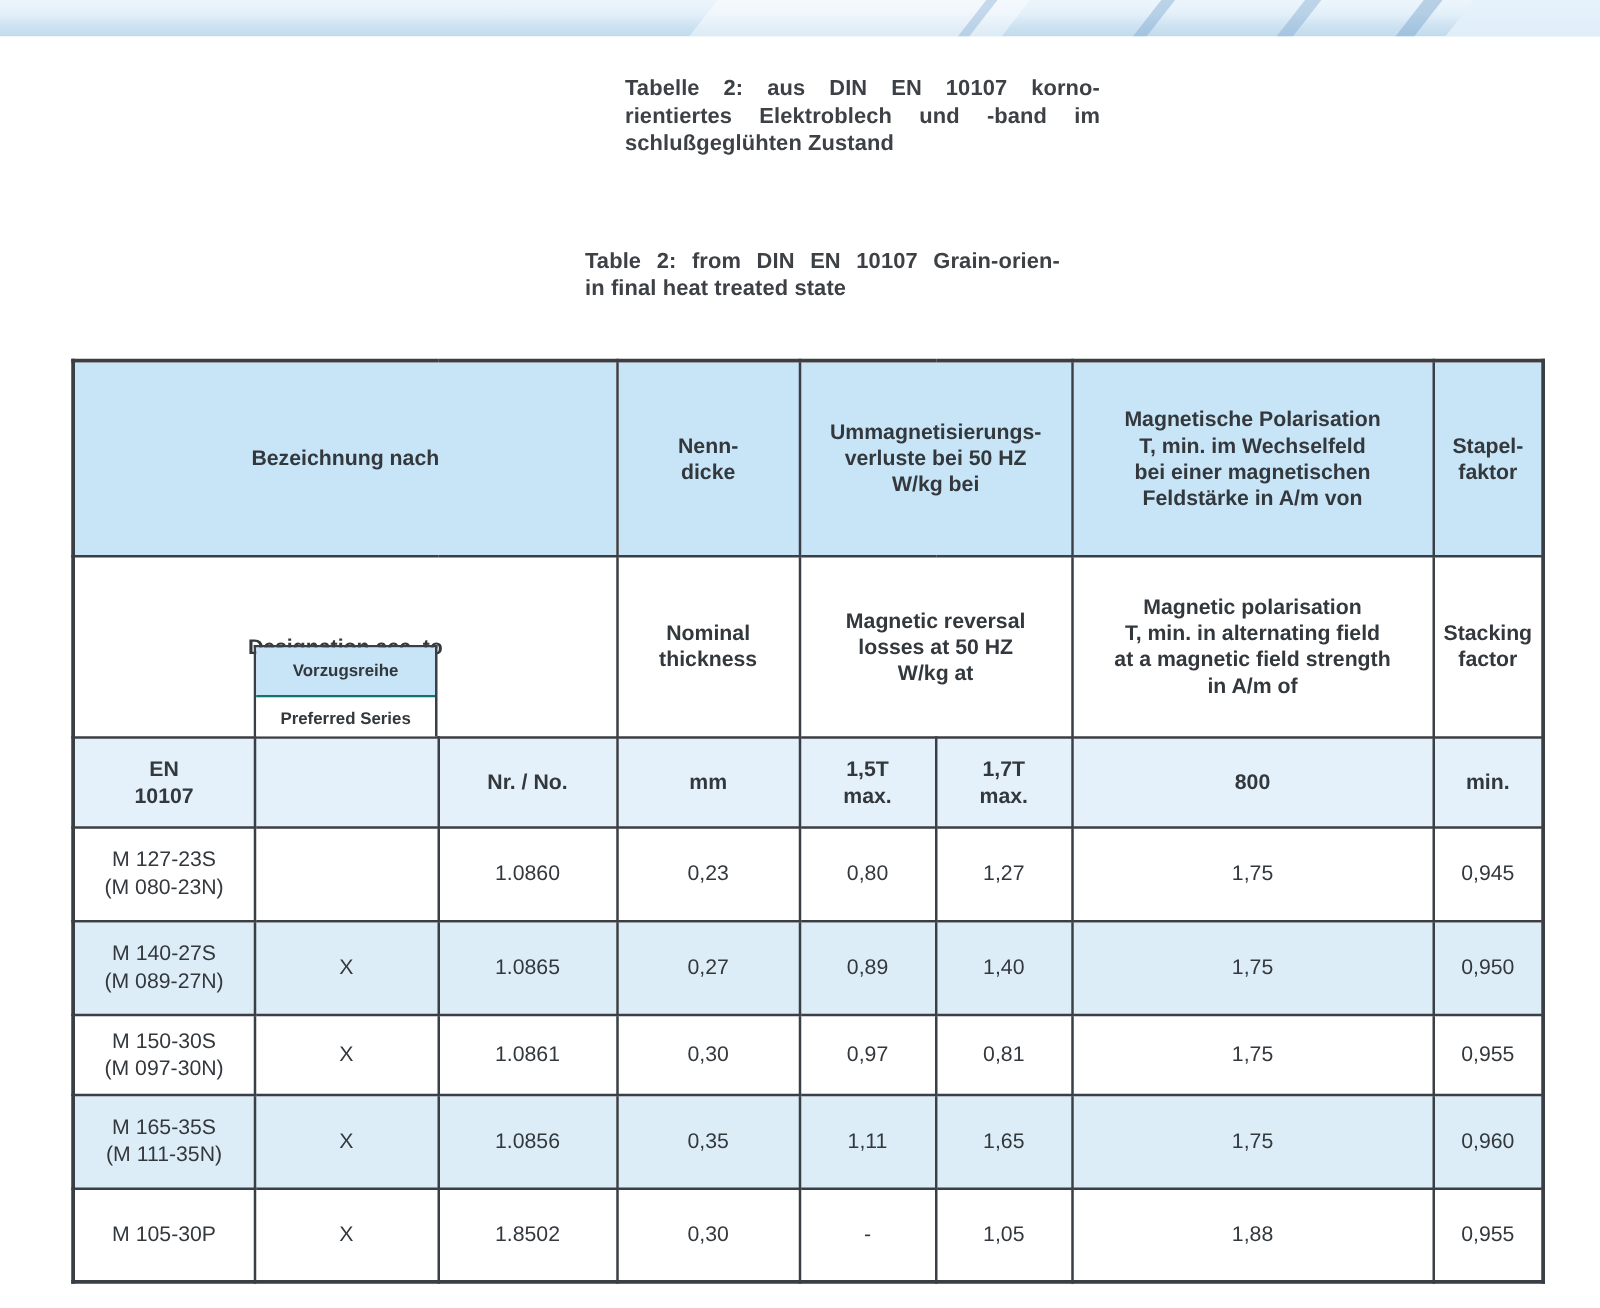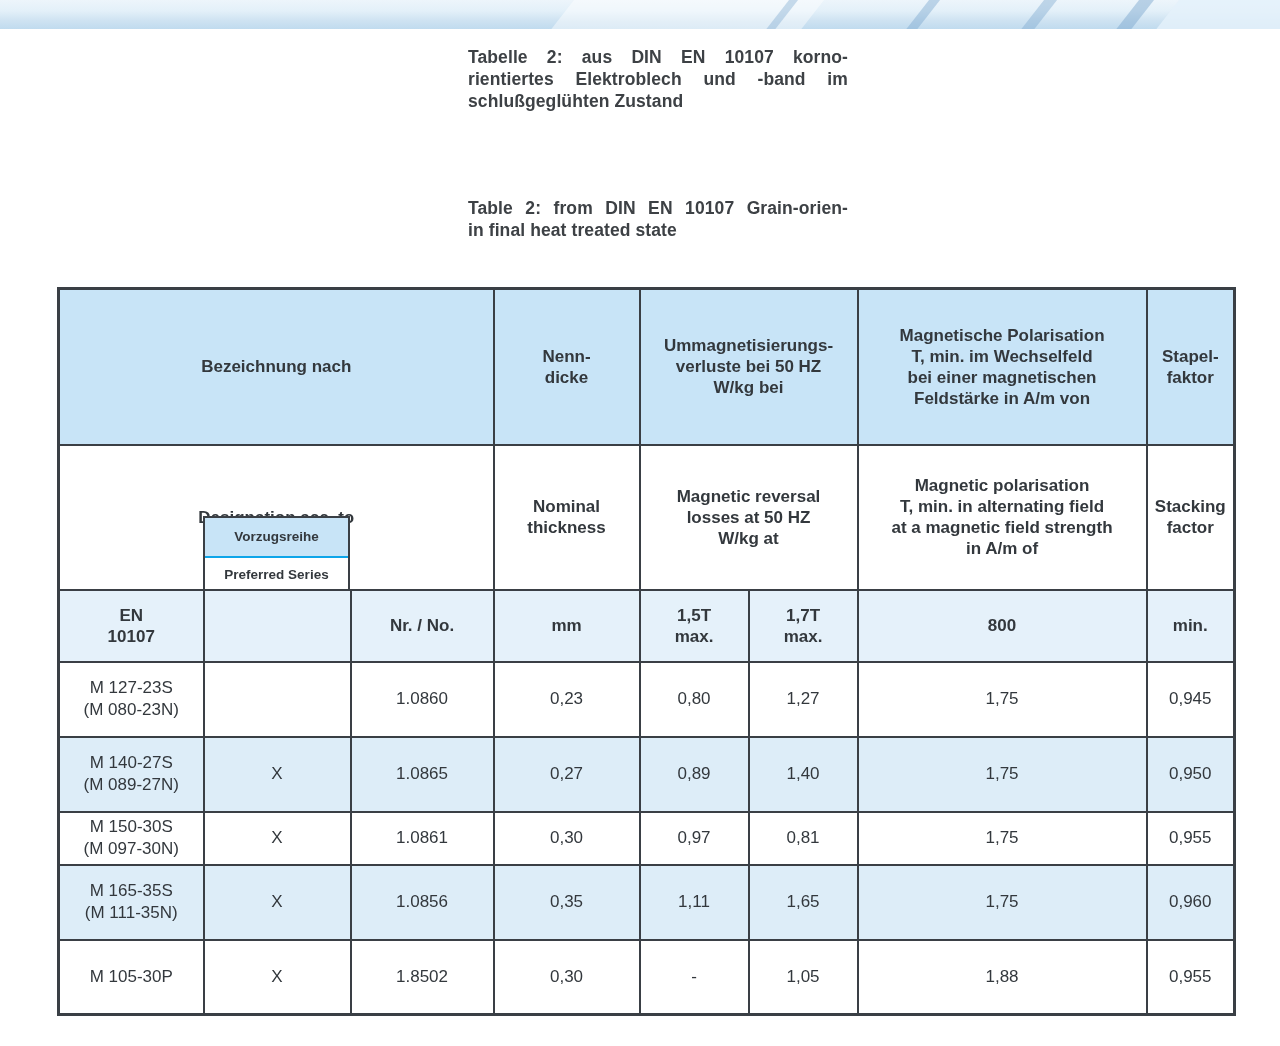--- a/index.html
+++ b/index.html
@@ -13,21 +13,21 @@
   .s1{left:560px;width:250px;background:rgba(255,255,255,0.45);}
   .s2{left:775px;width:9px;background:rgba(120,165,205,0.38);}
   .s3{left:915px;width:11px;background:rgba(120,165,205,0.42);}
   .s4{left:1030px;width:13px;background:rgba(120,165,205,0.40);}
   .s5{left:1125px;width:15px;background:rgba(120,165,205,0.45);}
   .s6{left:1165px;width:220px;background:rgba(228,241,250,0.85);}
 
   
   .intro{position:absolute;left:468px;width:380px;font-size:17.5px;line-height:22px;
          font-weight:600;color:#3d4145;letter-spacing:.1px;}
-  .intro-de{top:46px;}
+  .intro-de{top:59px;margin-left:32px;}
   .intro-en{top:153px;margin-top:44px;}
   .jline{text-align:justify;text-align-last:justify;}
 
   
   table.doc{position:absolute;left:57px;top:287px;width:1176px;border-collapse:collapse;
             table-layout:fixed;font-size:17px;}
   table.doc{border:3px solid #3a3f45;}
   table.doc td{border:2px solid #3a3f45;text-align:center;vertical-align:middle;
                padding:0;color:#33383d;overflow:hidden;}
   .pre{white-space:pre-line;}
@@ -35,21 +35,21 @@
   .ublue{background:#e5f1fa;}
   tr.alt td{background:#ddedf8;}
   td.hdr{font-weight:700;line-height:21px;}
   td.desig-en{vertical-align:top;padding-top:28px;position:relative;}
   .units td{font-weight:600;line-height:21px;}
   .data td{line-height:22px;}
 
   
   .pref-box{position:absolute;left:143px;bottom:-2px;width:147px;border:2px solid #3a3f45;
             border-bottom:none;box-sizing:border-box;}
-  .pref-de{background:#c8e4f7;height:38px;line-height:38px;border-bottom:2px solid #0ea5e9;
+  .pref-de{background:#c8e4f7;height:38px;line-height:38px;border-bottom:2px solid #0f766e;
            font-size:13.5px;font-weight:600;text-align:center;}
   .pref-en{background:#ffffff;height:33px;line-height:33px;font-size:13.5px;font-weight:600;
            text-align:center;}
 </style>
 </head>
 <body>
 
 <div class="page">
 
   <div class="banner">
@@ -152,21 +152,21 @@
 (M 089-27N)</td>
       <td>X</td>
       <td>1.0865</td>
       <td>0,27</td>
       <td>0,89</td>
       <td>1,40</td>
       <td>1,75</td>
       <td>0,950</td>
     </tr>
 
-    <tr style="height:53px" class="data">
+    <tr style="height:64px" class="data">
       <td class="pre">M 150-30S
 (M 097-30N)</td>
       <td>X</td>
       <td>1.0861</td>
       <td>0,30</td>
       <td>0,97</td>
       <td>0,81</td>
       <td>1,75</td>
       <td>0,955</td>
     </tr>

